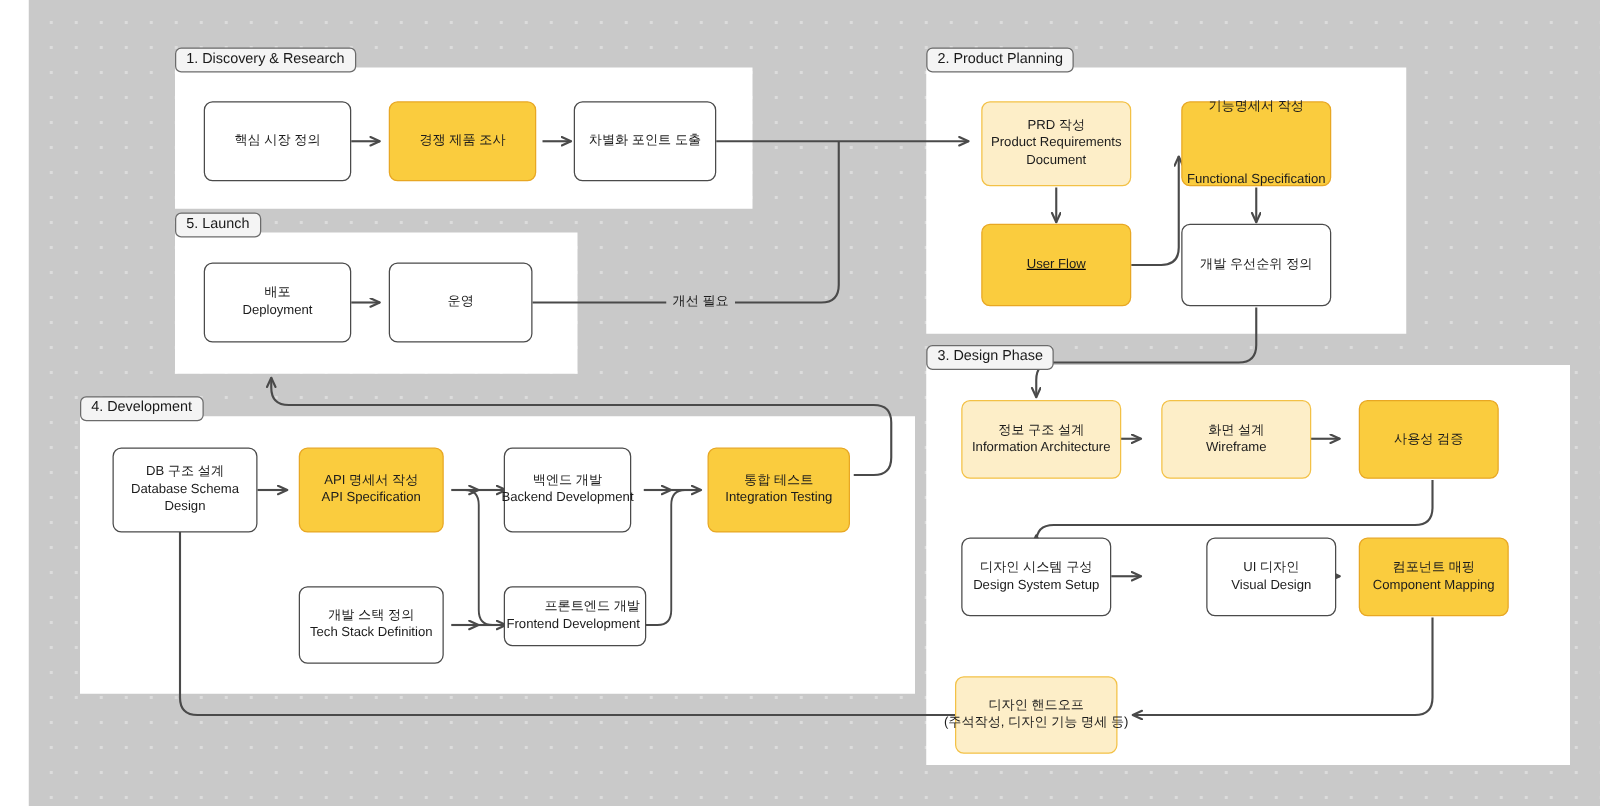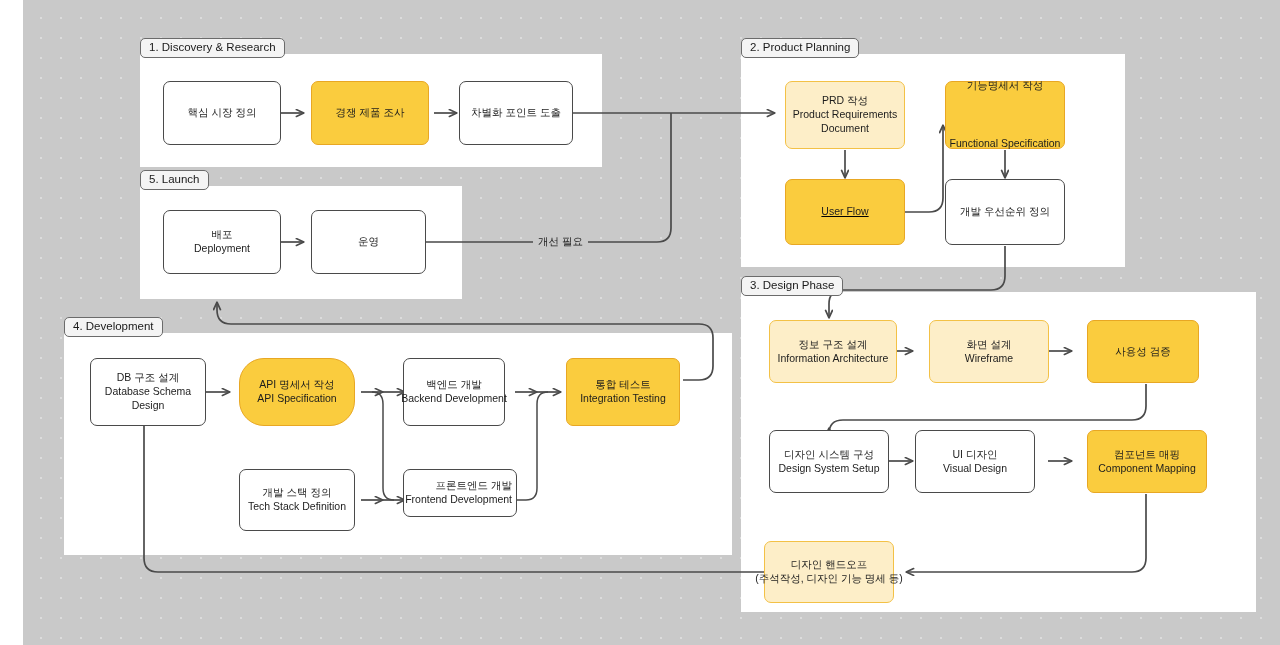--- a/index.html
+++ b/index.html
@@ -178,39 +178,39 @@
     <span class="ln">Wireframe</span>
   </div>
   <div class="node amber" style="left:1064px; top:320px; width:112px; height:63px;">
     <span class="ln">사용성 검증</span>
   </div>
 
   <div class="node plain" style="left:746px; top:430px; width:120px; height:63px;">
     <span class="ln">디자인 시스템 구성</span>
     <span class="ln">Design System Setup</span>
   </div>
-  <div class="node plain" style="left:892px; top:430px; width:120px; height:63px;">
+  <div class="node plain" style="left:942px; top:430px; width:104px; height:63px;">
     <span class="ln">UI 디자인</span>
     <span class="ln">Visual Design</span>
   </div>
   <div class="node amber" style="left:1064px; top:430px; width:120px; height:63px;">
     <span class="ln">컴포넌트 매핑</span>
     <span class="ln">Component Mapping</span>
   </div>
   <div class="node cream" style="left:741px; top:541px; width:130px; height:62px;">
     <span class="ln">디자인 핸드오프</span>
     <span class="ln">(주석작성, 디자인 기능 명세 등)</span>
   </div>
 
   <div class="node plain" style="left:67px; top:358px; width:116px; height:68px;">
     <span class="ln">DB 구조 설계</span>
     <span class="ln">Database Schema</span>
     <span class="ln">Design</span>
   </div>
-  <div class="node amber" style="left:216px; top:358px; width:116px; height:68px;border-radius:25px;">
+  <div class="node amber" style="left:216px; top:358px; width:116px; height:68px;">
     <span class="ln">API 명세서 작성</span>
     <span class="ln">API Specification</span>
   </div>
   <div class="node plain" style="left:380px; top:358px; width:102px; height:68px;">
     <span class="ln">백엔드 개발</span>
     <span class="ln">Backend Development</span>
   </div>
   <div class="node amber" style="left:543px; top:358px; width:114px; height:68px;">
     <span class="ln">통합 테스트</span>
     <span class="ln">Integration Testing</span>

